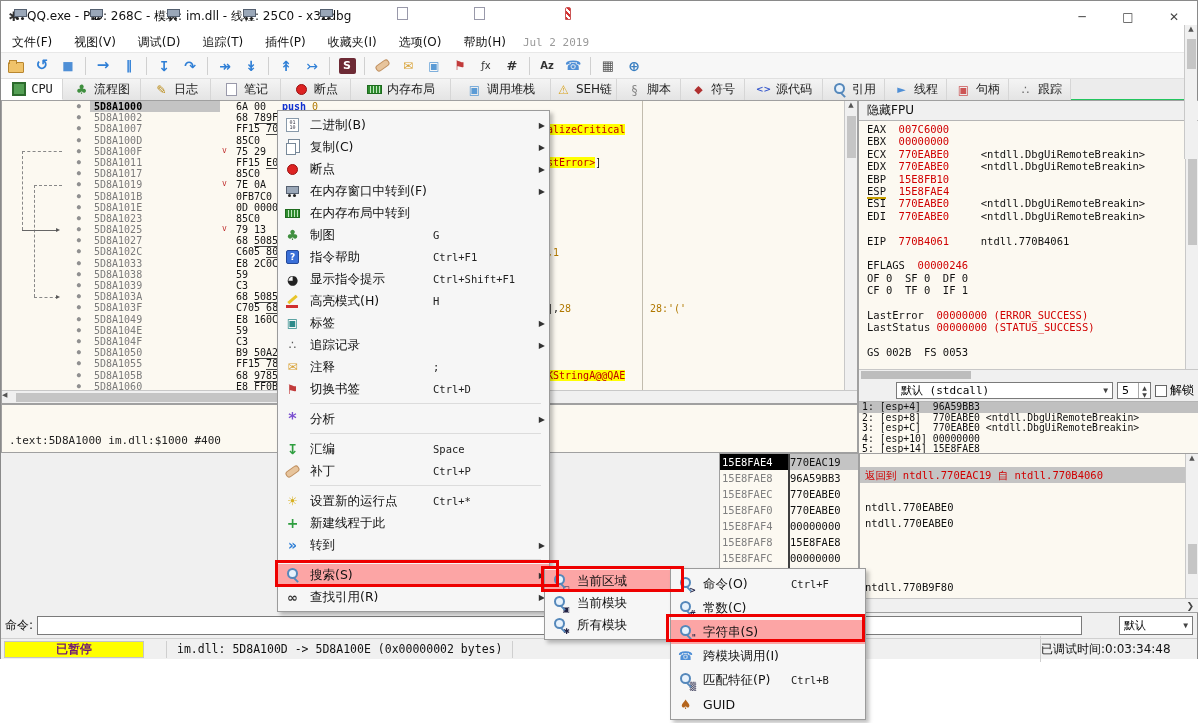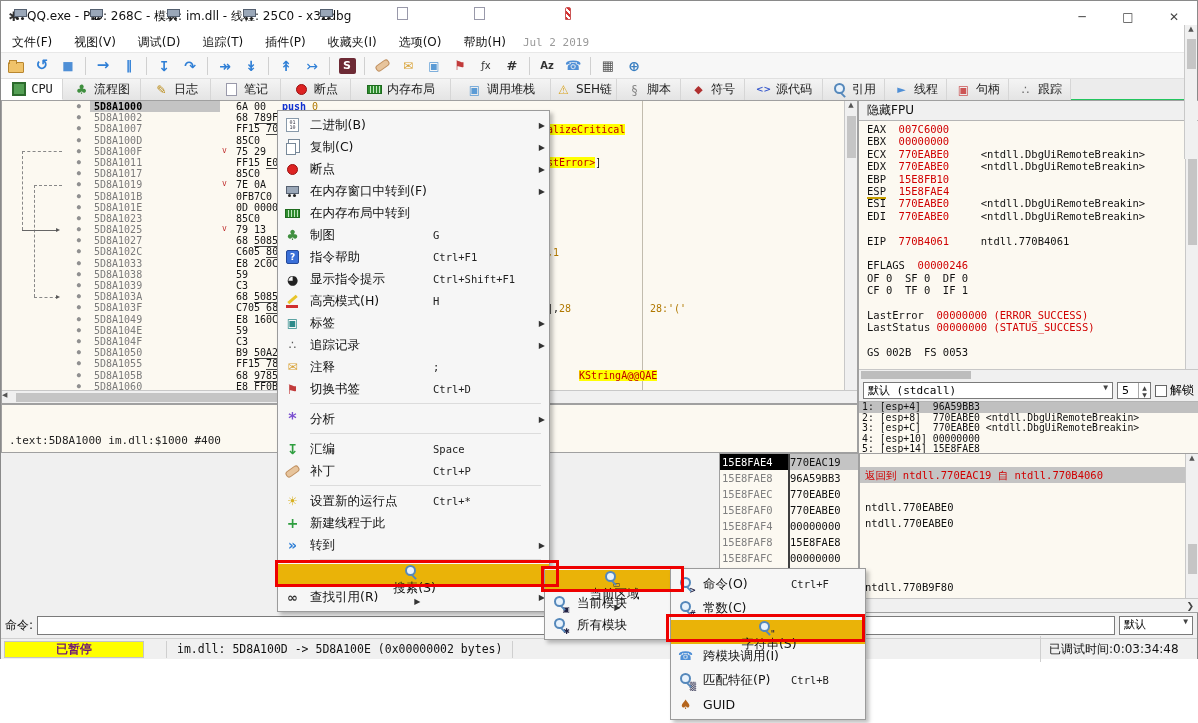--- a/index.html
+++ b/index.html
@@ -83,21 +83,21 @@
   .reghdr { height:20px; background:#f0f0f0; border-bottom:1px solid #b5b5b5; display:flex; align-items:center; padding-left:8px; font-size:12px; color:#111; }
   #reglines { position:absolute; left:0; top:20px; width:327px; height:248px; padding:2px 0 0 8px; overflow:hidden; }
   .regline { height:12.4px; line-height:12.4px; font-family:"DejaVu Sans Mono",monospace; font-size:10.5px; white-space:pre; }
   .c-k { color:#111; } .c-r { color:#d00000; }
   .c-ku { color:#111; border-bottom:2px solid #c8a000; }
   .regvsb { position:absolute; right:0; top:20px; width:13px; height:248px; background:#f0f0f0; border-left:1px solid #c8c8c8; }
   .regvsb .thumb { position:absolute; left:2px; top:4px; width:9px; height:120px; background:#c5c5c5; }
   .reghsb { position:absolute; left:0; top:268px; width:100%; height:11px; background:#f0f0f0; border-top:1px solid #c8c8c8; }
   .reghsb .thumb { position:absolute; left:2px; top:1px; width:110px; height:8px; background:#bdbdbd; }
   .ccrow { position:absolute; left:0; top:279px; width:100%; height:21px; background:#f0f0f0; display:flex; align-items:center; gap:4px; padding:0 4px; }
-  .combo { background:#fff; border:1px solid #7a7a7a; height:17px; display:flex; align-items:flex-start; font-size:11px; font-family:"DejaVu Sans Mono",monospace; padding:0 4px; }
+  .combo { background:#fff; border:1px solid #7a7a7a; height:17px; display:flex; align-items:center; font-size:11px; font-family:"DejaVu Sans Mono",monospace; padding:0 4px;margin-left:33px; }
   .combo b { margin-left:auto; font-size:8px; color:#444; font-weight:400; }
   .combo.cc { flex:1; }
   .spin { background:#fff; border:1px solid #7a7a7a; height:17px; width:34px; display:flex; align-items:center; font-size:11px; padding-left:4px; position:relative; }
   .spin i { position:absolute; right:0; top:0; width:12px; height:100%; border-left:1px solid #aaa; font-style:normal; font-size:6px; color:#444; display:flex; flex-direction:column; align-items:center; justify-content:space-around; }
   .chk { display:flex; align-items:center; gap:3px; font-size:12px; }
   .chk .box { width:12px; height:12px; background:#fff; border:1px solid #666; }
   #args { position:absolute; left:0; top:300px; width:100%; height:53px; background:#fcf9f1; border-top:1px solid #b5b5b5; overflow:hidden; }
   .argrow { height:10.6px; line-height:10.6px; font-family:"DejaVu Sans Mono",monospace; font-size:9.8px; white-space:pre; color:#111; padding-left:3px; }
   .argrow.sel { background:#c0c0c0; }
 
@@ -137,30 +137,30 @@
 
   
   .cmdrow { position:absolute; left:0; top:612px; width:100%; height:25px; background:#f0f0f0; display:flex; align-items:center; padding:0 4px; gap:4px; }
   .cmdlabel { font-size:12px; color:#111; flex:none; }
   .cmdinput { flex:1; height:19px; border:1px solid #7a7a7a; background:#fff; font-size:12px; padding:0 4px; font-family:"DejaVu Sans Mono",monospace; }
   .combo.small { width:74px; flex:none; height:19px; }
   .statusbar { position:absolute; left:0; top:637px; width:100%; height:21px; background:#f0f0f0; border-top:1px solid #d0d0d0; display:flex; align-items:center; font-size:12px; }
   .paused { background:#ffff00; color:#701a75; font-weight:700; width:140px; height:17px; margin-left:3px; display:flex; align-items:center; justify-content:center; border:1px solid #c5c5c5; }
   .sbmsg { margin-left:22px; color:#111; font-family:"DejaVu Sans Mono",monospace; font-size:11.5px; border-left:1px solid #cfcfcf; padding-left:10px; height:17px; line-height:17px; }
   .sbspacer { flex:1; height:17px; border-left:1px solid #cfcfcf; margin-left:10px; }
-  .sbtime { width:155px; height:26px; border-left:1px solid #cfcfcf; display:flex; align-items:center; padding-left:8px; color:#111; font-size:12px; margin-right:2px; white-space:pre; }
+  .sbtime { width:155px; height:26px; border-left:1px solid #cfcfcf; display:flex; align-items:center; color:#111; font-size:12px; margin-right:2px; white-space:pre; }
 
   
   .menu { position:absolute; background:#f6f6f6; border:1px solid #9b9b9b; box-shadow:3px 3px 4px rgba(0,0,0,.25); z-index:50; padding:3px 0; }
   .mrow { display:flex; align-items:center; height:22px; padding:0 4px 0 6px; font-size:12.5px; color:#111; }
   .mrow .icon { margin-right:9px; }
   .mrow .lbl { flex:1; white-space:nowrap; }
   .mrow .sc { width:100px; font-family:"DejaVu Sans Mono",monospace; font-size:10.5px; color:#222; flex:none; }
   .mrow .arr { width:12px; text-align:right; font-size:8px; color:#333; flex:none; }
-  .mrow.hl { background:#eab308;flex-direction:column; }
+  .mrow.hl { background:#fca5a5; }
   .msep { height:1px; background:#dcdcdc; margin:3px 8px 4px 32px; }
   #ctxmenu { left:277px; top:110px; width:273px; }
   #submenu1 { left:544px; top:566px; width:139px; }
   #submenu1 .mrow .sc { width:0; }
   #submenu2 { left:670px; top:568px; width:196px; }
   #submenu2 .mrow { height:24px; }
   #submenu2 .mrow .sc { width:58px; }
   .redbox { position:absolute; border:3px solid #ee0000; z-index:60; pointer-events:none; }
   #rb1 { left:275px; top:560px; width:284px; height:27px; }
   #rb2 { left:541px; top:566px; width:143px; height:26px; }
@@ -370,21 +370,21 @@
       <span class="jhead" style="left:54px;top:125px;">▸</span>
       <div class="jh" style="left:32px;top:196px;width:24px;"></div>
       <span class="jhead" style="left:54px;top:192px;">▸</span>
       <div id="dfrags">
           <span class="frag" style="left: 280px; top: 0px;"><span class="f-mb">push </span><span class="f-mo">0</span></span>
           <span class="frag" style="left: 545px; top: 23px;"><span class="f-hl">alizeCritical</span></span>
           <span class="frag" style="left: 545px; top: 56px;"><span class="f-hl">stError&gt;</span><span class="f-mk">]</span></span>
           <span class="frag" style="left: 545px; top: 146px;"><span class="f-mo">,1</span></span>
           <span class="frag" style="left: 545px; top: 202px; text-align: center;"><span class="f-mk">],</span><span class="f-mo">28</span></span>
           <span class="frag" style="left: 648px; top: 202px;"><span class="f-mo">28:'('</span></span>
-          <span class="frag" style="left: 577px; top: 269px;"><span class="f-hl">KStringA@@QAE</span></span>
+          <span class="frag" style="left: 545px; top: 269px;"><span class="f-hl">KStringA@@QAE</span></span>
         </div>
       <div class="vsb">▲<span class="thumb"></span></div>
       <div class="hsb">◀<span class="thumb"></span></div>
     </div>
 
     <div class="panel" id="infoline">
       <span>.text:5D8A1000 im.dll:$1000 #400</span>
     </div>
 
     <div class="panel" id="registers">

